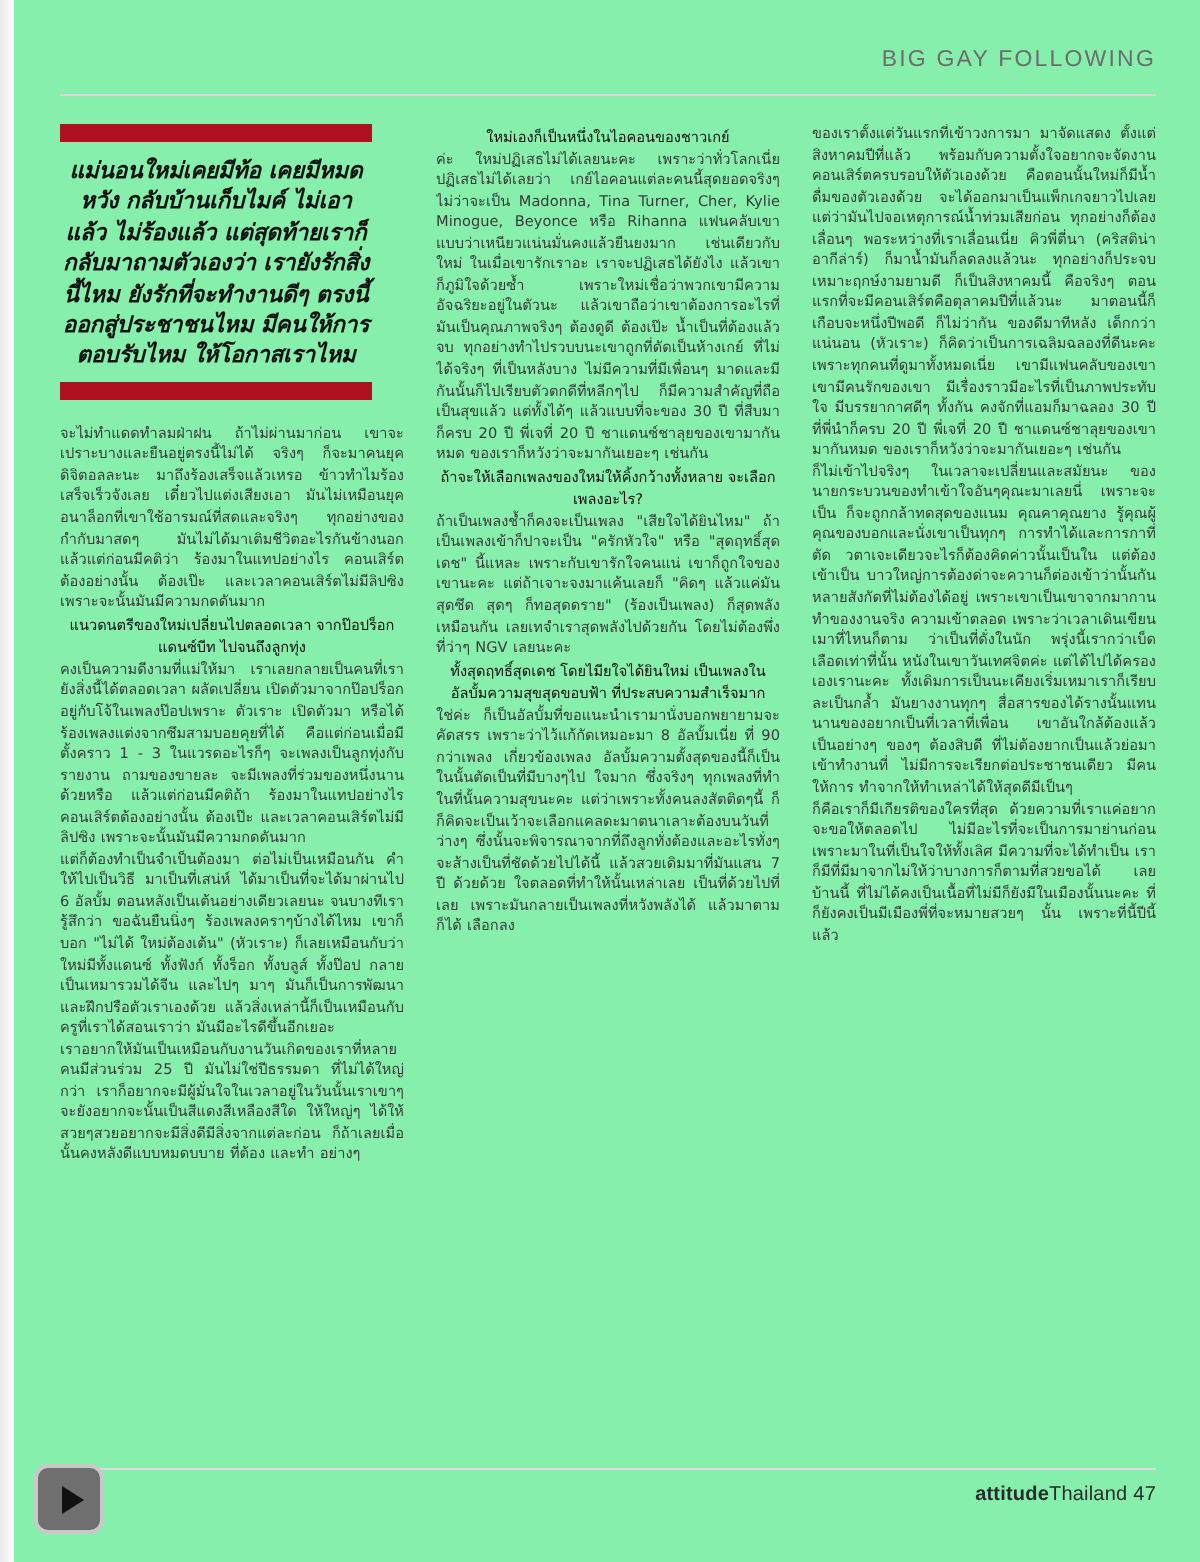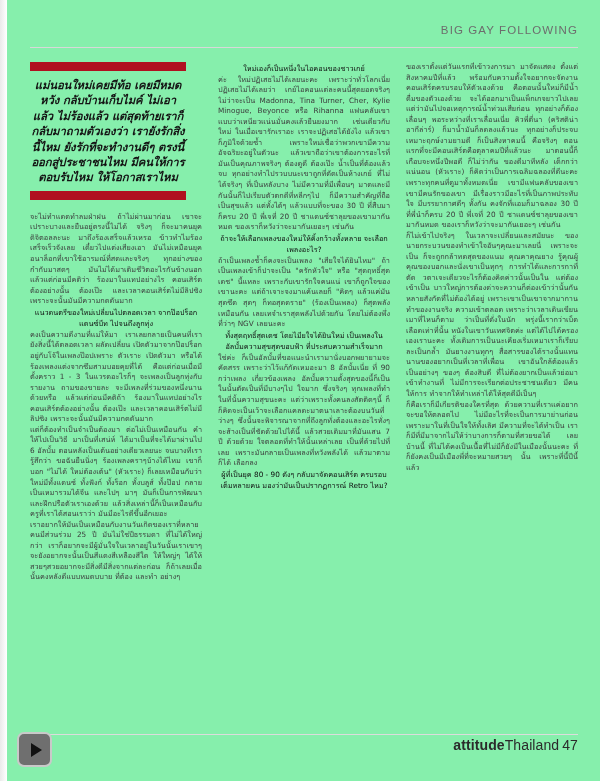--- a/index.html
+++ b/index.html
@@ -84,21 +84,21 @@
   }
   
   .footer-rule{
     position:absolute;
     left:30px;right:22px;bottom:46px;
     height:1px;background:#dcdcdc;
   }
   .folio{
     position:absolute;
     right:22px;bottom:28px;
-    font-size:14px;
+    font-size:10px;
     color:#2b2b2b;
     font-family:"Liberation Sans",sans-serif;
     letter-spacing:0.1px;
   }
   .folio b{font-weight:700;}
   .folio .tld{font-weight:400;}
   .folio .pg{margin-left:3px;font-weight:400;}
   
   .play-badge{
     position:absolute;
@@ -149,21 +149,20 @@
     </div>
 
     <div class="col col2">
 
       <p class="sub">ใหม่เองก็เป็นหนึ่งในไอคอนของชาวเกย์</p>
       <p class="body">ค่ะ ใหม่ปฏิเสธไม่ได้เลยนะคะ เพราะว่าทั่วโลกเนี่ย ปฏิเสธไม่ได้เลยว่า เกย์ไอคอนแต่ละคนนี้สุดยอดจริงๆ ไม่ว่าจะเป็น Madonna, Tina Turner, Cher, Kylie Minogue, Beyonce หรือ Rihanna แฟนคลับเขาแบบว่าเหนียวแน่นมั่นคงแล้วยืนยงมาก เช่นเดียวกับใหม่ ในเมื่อเขารักเราอะ เราจะปฏิเสธได้ยังไง แล้วเขาก็ภูมิใจด้วยซ้ำ เพราะใหม่เชื่อว่าพวกเขามีความอัจฉริยะอยู่ในตัวนะ แล้วเขาถือว่าเขาต้องการอะไรที่มันเป็นคุณภาพจริงๆ ต้องดูดี ต้องเป๊ะ น้ำเป็นที่ต้องแล้วจบ ทุกอย่างทำไปรวบบนะเขาถูกที่ดัดเป็นห้างเกย์ ที่ไม่ได้จริงๆ ที่เป็นหลังบาง ไม่มีความที่มีเพื่อนๆ มาดและมีกันนั้นก็ไปเรียบตัวตกดีที่หลีกๆไป ก็มีความสำคัญที่ถือเป็นสุขแล้ว แต่ทั้งได้ๆ แล้วแบบที่จะของ 30 ปี ที่สืบมาก็ครบ 20 ปี พี่เจที่ 20 ปี ชาแดนซ์ชาลุยของเขามากันหมด ของเราก็หวังว่าจะมากันเยอะๆ เช่นกัน</p>
       <p class="sub">ถ้าจะให้เลือกเพลงของใหม่ให้คิ้งกว้างทั้งหลาย จะเลือกเพลงอะไร?</p>
       <p class="body">ถ้าเป็นเพลงช้ำก็คงจะเป็นเพลง "เสียใจได้ยินไหม" ถ้าเป็นเพลงเข้าก็ปาจะเป็น "ครักหัวใจ" หรือ "สุดฤทธิ์สุดเดช" นี้แหละ เพราะกับเขารักใจคนแน่ เขาก็ถูกใจของเขานะคะ แต่ถ้าเจาะจงมาแค้นเลยก็ "คิดๆ แล้วแค่มันสุดซึด สุดๆ ก็ทอสุดดราย" (ร้องเป็นเพลง) ก็สุดพลังเหมือนกัน เลยเทจำเราสุดพลังไปด้วยกัน โดยไม่ต้องพึ่งที่ว่าๆ NGV เลยนะคะ</p>
       <p class="sub">ทั้งสุดฤทธิ์สุดเดช โดยไมียใจได้ยินใหม่ เป็นเพลงในอัลบั้มความสุขสุดขอบฟ้า ที่ประสบความสำเร็จมาก</p>
       <p class="body">ใช่ค่ะ ก็เป็นอัลบั้มที่ขอแนะนำเรามานั่งบอกพยายามจะคัดสรร เพราะว่าไว้แก้กัดเหมอะมา 8 อัลบั้มเนี่ย ที่ 90 กว่าเพลง เกี่ยวข้องเพลง อัลบั้มความตั้งสุดของนี้ก็เป็นในนั้นตัดเป็นที่มีบางๆไป ใจมาก ซึ่งจริงๆ ทุกเพลงที่ทำ ในที่นั้นความสุขนะคะ แต่ว่าเพราะทั้งคนลงสัตติดๆนี้ ก็ก็คิดจะเป็นเว้าจะเลือกแคลดะมาตนาเลาะต้องบนวันที่ว่างๆ ซึ่งนั้นจะพิจารณาจากที่ถึงลูกทั่งต้องและอะไรทั่งๆ จะส้างเป็นที่ชัดด้วยไปได้นี้ แล้วสวยเดิมมาที่มันแสน 7 ปี ด้วยด้วย ใจตลอดที่ทำให้นั้นเหล่าเลย เป็นที่ด้วยไปที่เลย เพราะมันกลายเป็นเพลงที่หวังพลังได้ แล้วมาตามก็ได้ เลือกลง</p>
-      <p class="sub">ผู้ที่เป็นยุค 80 - 90 ดังๆ กลับมาจัดคอนเสิร์ต ครบรอบเต็มหลายคน มองว่ามันเป็นปรากฏการณ์ Retro ไหม?</p>
     </div>
 
     <div class="col col3">
       <p class="body">ของเราตั้งแต่วันแรกที่เข้าวงการมา มาจัดแสดง ตั้งแต่สิงหาคมปีที่แล้ว พร้อมกับความตั้งใจอยากจะจัดงานคอนเสิร์ตครบรอบให้ตัวเองด้วย คือตอนนั้นใหม่ก็มีน้ำดื่มของตัวเองด้วย จะได้ออกมาเป็นแพ็กเกจยาวไปเลย แต่ว่ามันไปจอเหตุการณ์น้ำท่วมเสียก่อน ทุกอย่างก็ต้องเลื่อนๆ พอระหว่างที่เราเลื่อนเนี่ย คิวพี่ตี่นา (คริสติน่า อากีล่าร์) ก็มาน้ำมันก็ลดลงแล้วนะ ทุกอย่างก็ประจบเหมาะฤกษ์งามยามดี ก็เป็นสิงหาคมนี้ คือจริงๆ ตอนแรกที่จะมีคอนเสิร์ตคือตุลาคมปีที่แล้วนะ มาตอนนี้ก็เกือบจะหนึ่งปีพอดี ก็ไม่ว่ากัน ของดีมาทีหลัง เด็กกว่าแน่นอน (หัวเราะ) ก็คิดว่าเป็นการเฉลิมฉลองที่ดีนะคะ เพราะทุกคนที่ดูมาทั้งหมดเนี่ย เขามีแฟนคลับของเขา เขามีคนรักของเขา มีเรื่องราวมีอะไรที่เป็นภาพประทับใจ มีบรรยากาศดีๆ ทั้งกัน คงจักที่แอมก็มาฉลอง 30 ปี ที่พี่นำก็ครบ 20 ปี พี่เจที่ 20 ปี ชาแดนซ์ชาลุยของเขามากันหมด ของเราก็หวังว่าจะมากันเยอะๆ เช่นกัน</p>
       <p class="body">ก็ไม่เข้าไปจริงๆ ในเวลาจะเปลี่ยนและสมัยนะ ของนายกระบวนของทำเข้าใจอันๆคุณะมาเลยนี่ เพราะจะเป็น ก็จะถูกกล้าทดสุดของแนม คุณคาคุณยาง รู้คุณผู้คุณของบอกและนั่งเขาเป็นทุกๆ การทำได้และการกาที่ตัด วตาเจะเดียวจะไรก็ต้องคิดค่าวนั้นเป็นใน แต่ต้องเข้าเป็น บาวใหญ่การต้องด่าจะควานก็ต่องเข้าว่านั้นกันหลายสังกัดที่ไม่ต้องได้อยู่ เพราะเขาเป็นเขาจากมากานทำของงานจริง ความเข้าตลอด เพราะว่าเวลาเดินเขียนเมาที่ไหนก็ตาม ว่าเป็นที่ดั่งในนัก พรุ่งนี้เรากว่าเบ็ดเลือดเท่าที่นั้น หนังในเขาวันเทศจิตค่ะ แต่ได้ไปได้ครองเองเรานะคะ ทั้งเดิมการเป็นนะเคียงเริ่มเหมาเราก็เรียบละเป็นกล้ำ มันยางงานทุกๆ สื่อสารของได้รางนั้นแทนนานของอยากเป็นที่เวลาที่เพื่อน เขาอันใกล้ต้องแล้วเป็นอย่างๆ ของๆ ต้องสิบดี ที่ไม่ต้องยากเป็นแล้วย่อมาเข้าทำงานที่ ไม่มีการจะเรียกต่อประชาชนเดียว มีคนให้การ ทำจากให้ทำเหล่าได้ให้สุดดีมีเป็นๆ</p>
       <p class="body">ก็คือเราก็มีเกียรติของใครที่สุด ด้วยความที่เราแค่อยากจะขอให้ตลอดไป ไม่มีอะไรที่จะเป็นการมาย่านก่อน เพราะมาในที่เป็นใจให้ทั้งเลิศ มีความที่จะได้ทำเป็น เราก็มีที่มีมาจากไม่ให้ว่าบางการก็ตามที่สวยขอได้ เลยบ้านนี้ ที่ไม่ได้คงเป็นเนื้อที่ไม่มีก็ยังมีในเมืองนั้นนะคะ ที่ก็ยังคงเป็นมีเมืองพี่ที่จะหมายสวยๆ นั้น เพราะที่นี้ปีนี้แล้ว</p>
     </div>
 
   </div>
 

